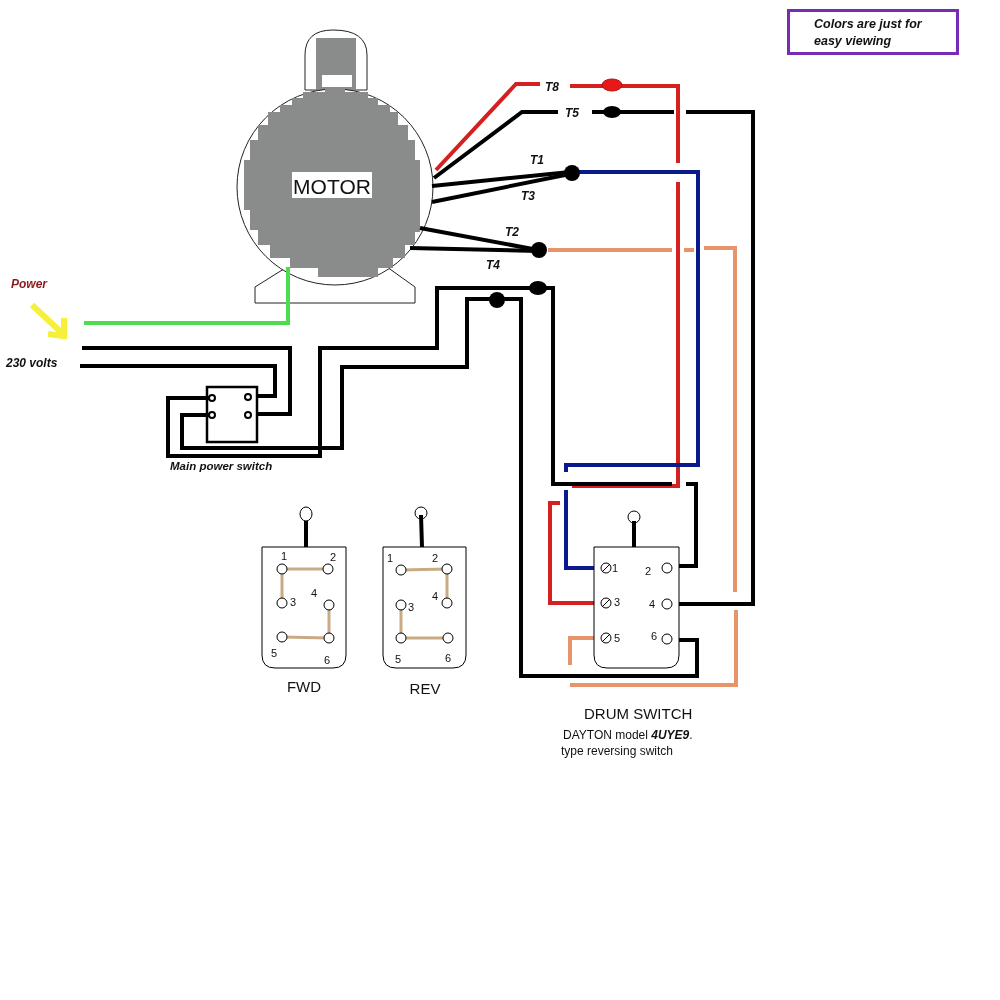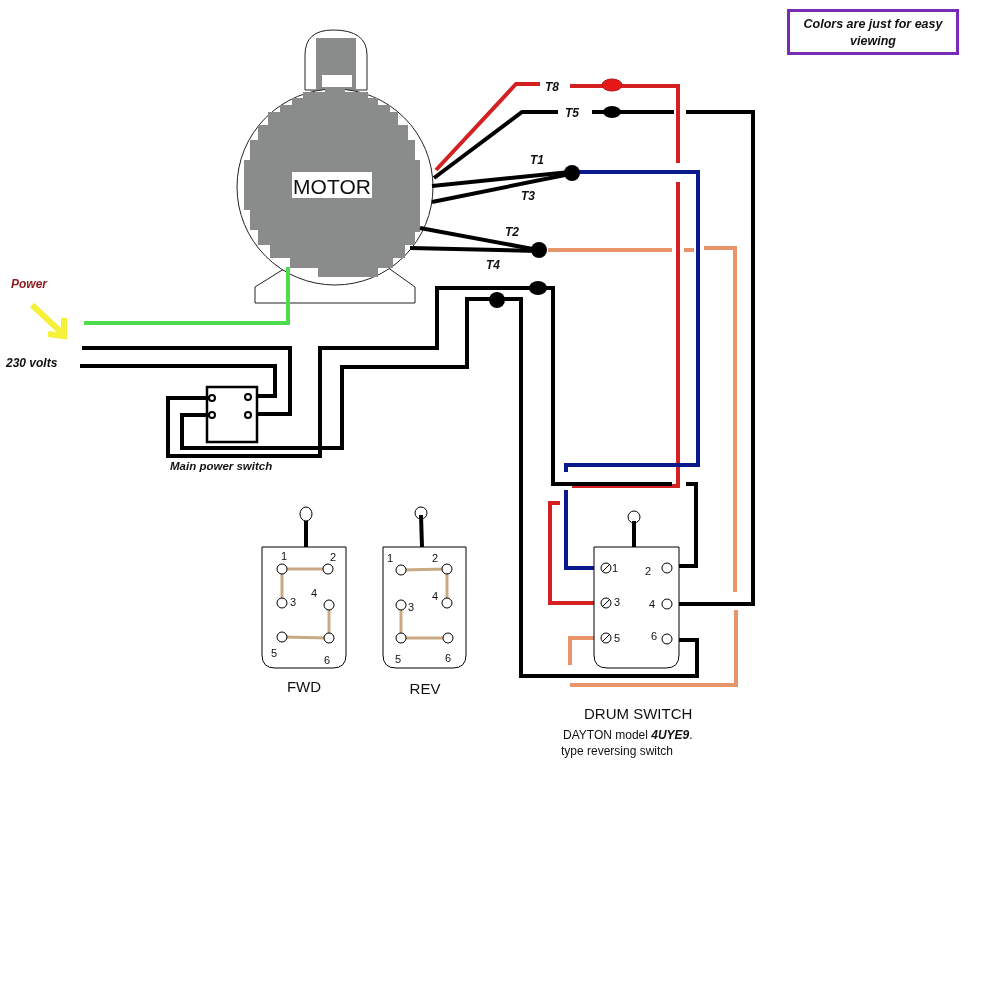--- a/index.html
+++ b/index.html
@@ -1,20 +1,20 @@
 <!DOCTYPE html>
 <html><head>
 <meta charset="utf-8">
 <style>
   html, body { margin: 0; padding: 0; background: #ffffff; }
   body { width: 1000px; height: 1000px; position: relative; overflow: hidden; font-family: "Liberation Sans", sans-serif; }
   svg { position: absolute; left: 0; top: 0; }
   .lbl-bi { font-family: "Liberation Sans", sans-serif; font-weight: bold; font-style: italic; fill: #111; }
   .lbl { font-family: "Liberation Sans", sans-serif; fill: #111; }
-  .note-box { position: absolute; left: 787px; top: 9px; width: 172px; height: 46px; border: 3px solid #7a2bb5; box-sizing: border-box; background: #fff; padding: 4px 8px; text-align: center; }
+  .note-box { position: absolute; left: 787px; top: 9px; width: 172px; height: 46px; border: 3px solid #7a2bb5; box-sizing: border-box; background: #fff; padding: 4px 24px; }
   .note-text { font-family: "Liberation Sans", sans-serif; font-weight: bold; font-style: italic; font-size: 12.5px; line-height: 17px; color: #111; }
 </style>
 </head>
 <body>
 
 <svg width="1000" height="1000" viewBox="0 0 1000 1000">
 
   <g>
 
     <polygon points="255,287 295,262 380,262 415,287 415,303 255,303" fill="#fff" stroke="#222" stroke-width="1"></polygon>

